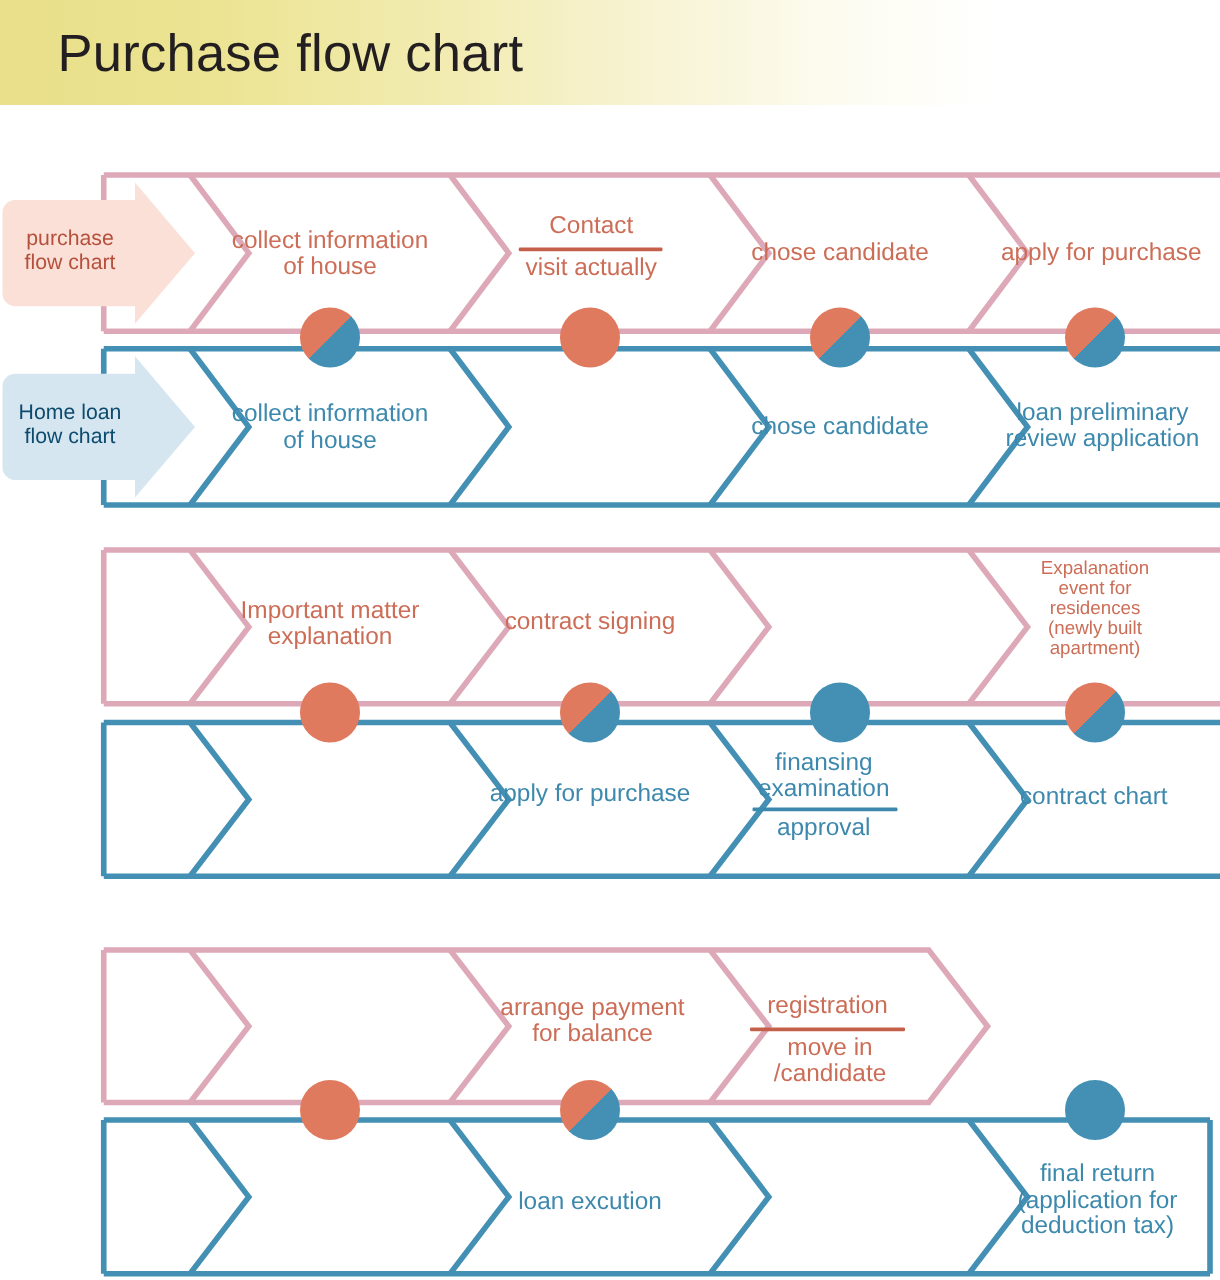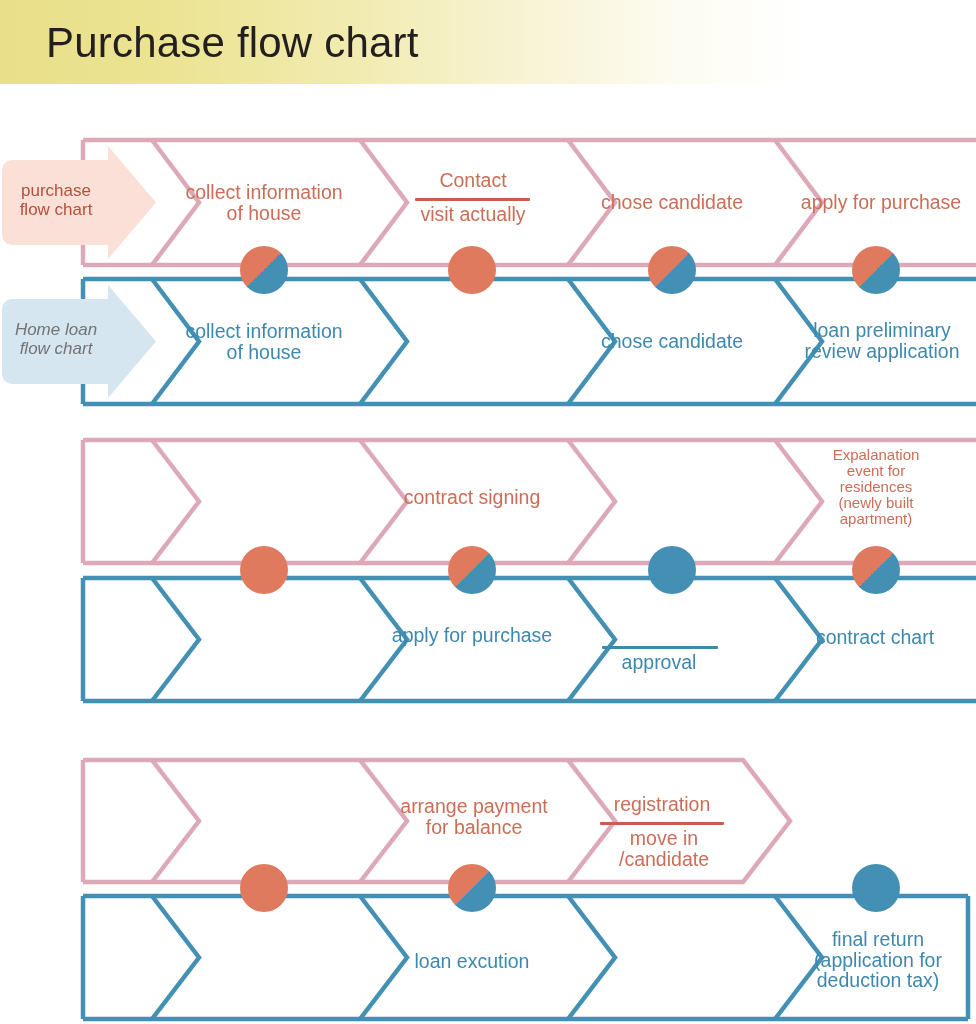--- a/index.html
+++ b/index.html
@@ -29,21 +29,21 @@
     white-space:pre-line;
   }
   .pink-txt{color:#cc6e57;}
   .blue-txt{color:#3d89ad;}
   .s19{font-size:19.5px;}
   .s18{font-size:15px;}
   .tag{
     position:absolute;text-align:center;line-height:1.12;font-size:17px;
   }
   .tag.pink{color:#b4503c;}
-  .tag.blue{color:#737373;font-style:italic;}
+  .tag.blue{color:#0c4a6e;}
   .divline{position:absolute;height:2.6px;border-radius:1px;}
 </style>
 </head>
 <body>
 
 <div id="stage">
 
   <div id="header">
     <div id="page-title">Purchase flow chart</div>
   </div>
@@ -175,29 +175,33 @@
 
   <div class="lbl pink-txt s19" style="left:586px;top:192px;width:172px;">chose candidate</div>
   <div class="lbl pink-txt s19" style="left:786px;top:192px;width:190px;">apply for purchase</div>
 
   <div class="lbl blue-txt s19" style="left:176px;top:321px;width:176px;">collect information
 of house</div>
   <div class="lbl blue-txt s19" style="left:586px;top:331px;width:172px;">chose candidate</div>
   <div class="lbl blue-txt s19" style="left:788px;top:320px;width:188px;">loan preliminary
 review application</div>
 
+  <div class="lbl pink-txt s19" style="left:176px;top:478px;width:176px;">Important  matter
+explanation</div>
   <div class="lbl pink-txt s19" style="left:386px;top:487px;width:172px;">contract signing</div>
   <div class="lbl pink-txt s18" style="left:798px;top:447px;width:156px;">Expalanation
 event for
 residences
 (newly built
 apartment)</div>
 
   <div class="lbl blue-txt s19" style="left:386px;top:625px;width:172px;">apply for purchase</div>
 
+  <div class="lbl blue-txt s19" style="left:592px;top:600px;width:134px;">finansing
+examination</div>
   <div class="divline" style="left:602px;top:646px;width:116px;background:#3d89ad;"></div>
   <div class="lbl blue-txt s19" style="left:592px;top:652px;width:134px;">approval</div>
 
   <div class="lbl blue-txt s19" style="left:790px;top:627px;width:170px;">contract chart</div>
 
   <div class="lbl pink-txt s19" style="left:386px;top:796px;width:176px;">arrange payment
 for balance</div>
 
   <div class="lbl pink-txt s19" style="left:594px;top:794px;width:136px;">registration</div>
   <div class="divline" style="left:600px;top:822px;width:124px;background:#c4604a;"></div>

